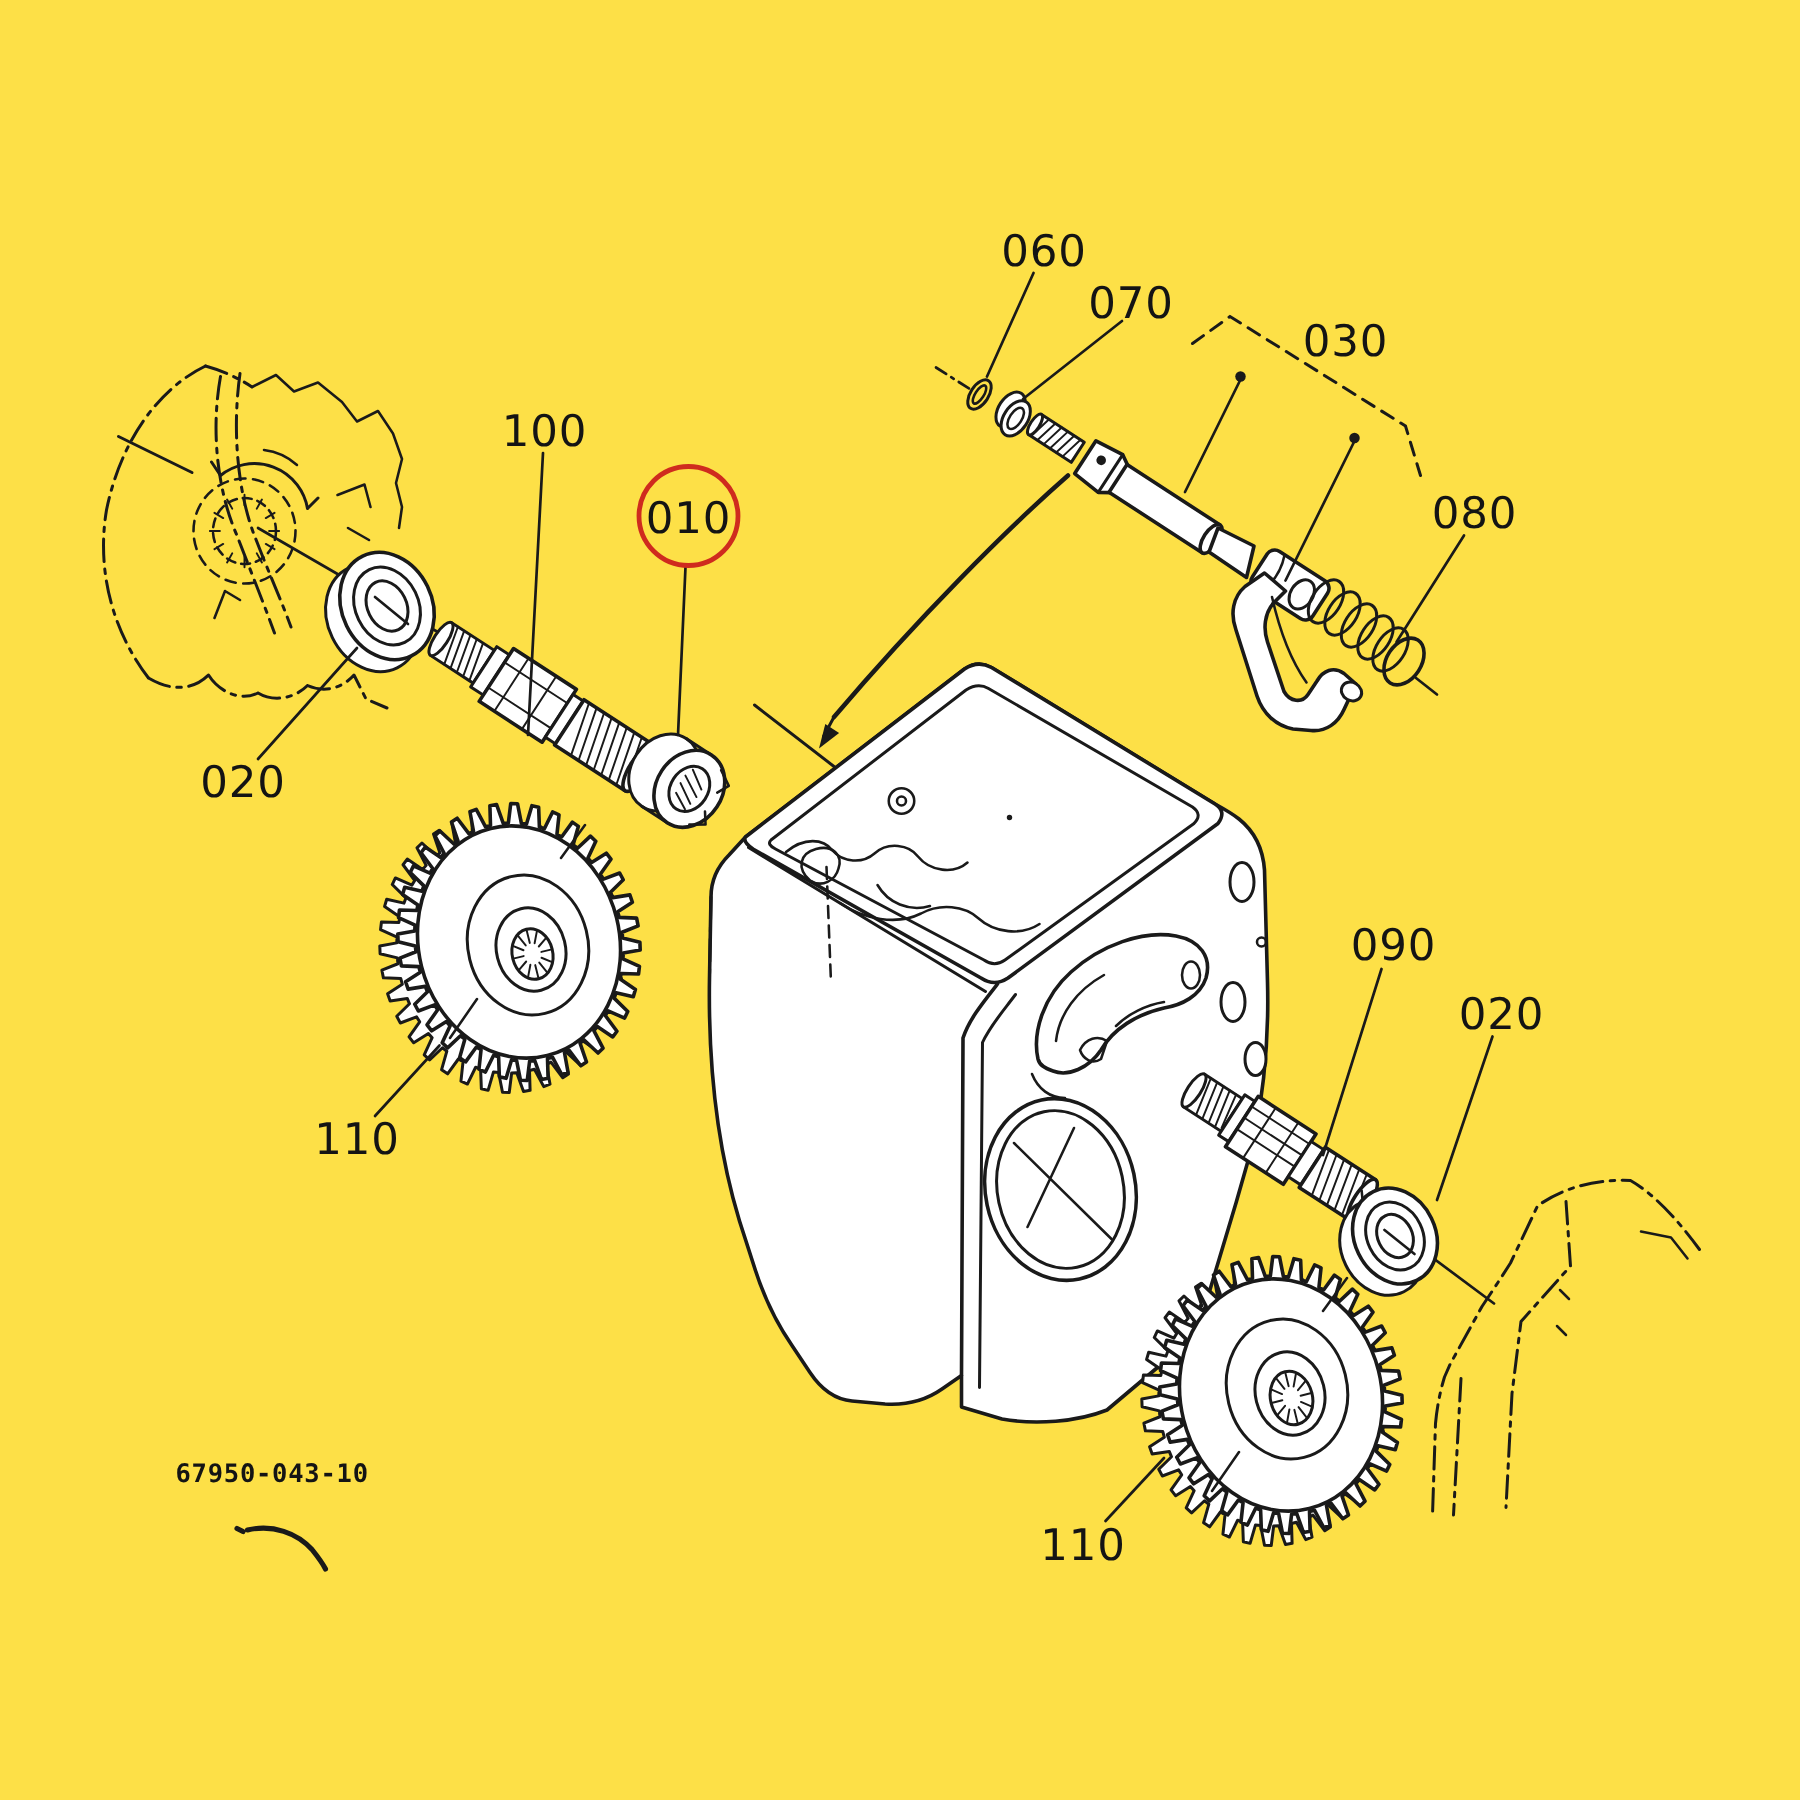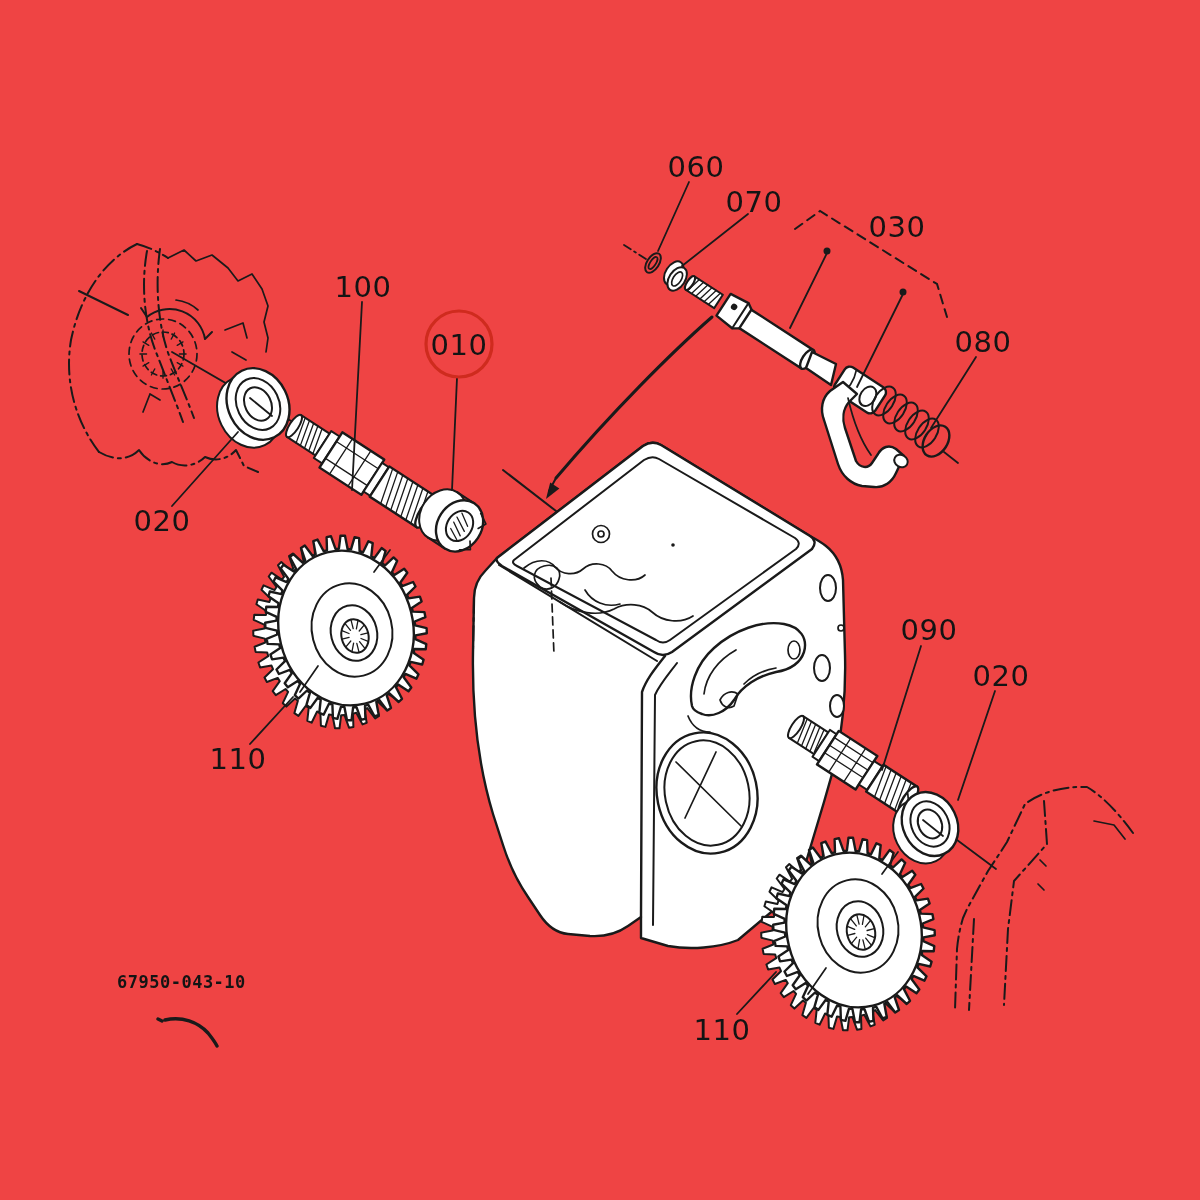--- a/index.html
+++ b/index.html
@@ -1,16 +1,16 @@
 <!DOCTYPE html>
 <html><head>
 <meta charset="utf-8">
 <style>
   html,body{margin:0;padding:0;background:#fff;}
-  #stage{position:relative;width:1200px;height:1200px;background:#ef4444;overflow:hidden;
+  #stage{position:relative;width:1200px;height:1200px;background:#fde047;overflow:hidden;
          font-family:"DejaVu Sans","Liberation Sans",sans-serif;}
   svg{position:absolute;left:0;top:0;}
   .ln{stroke:#1a1a1a;fill:none;stroke-width:2.4;stroke-linecap:round;stroke-linejoin:round;}
   .lnw{stroke:#1a1a1a;fill:#fff;stroke-width:2.4;stroke-linecap:round;stroke-linejoin:round;}
   .med{stroke-width:2;}
   .thin{stroke-width:1.7;}
   .hatch{stroke:#1a1a1a;fill:none;stroke-width:1.3;stroke-linecap:round;}
   .phantom{stroke-dasharray:15 5 3 5;}
   .dashed{stroke-dasharray:9 6;}
   .leader{stroke:#1a1a1a;fill:none;stroke-width:1.8;stroke-linecap:round;}

